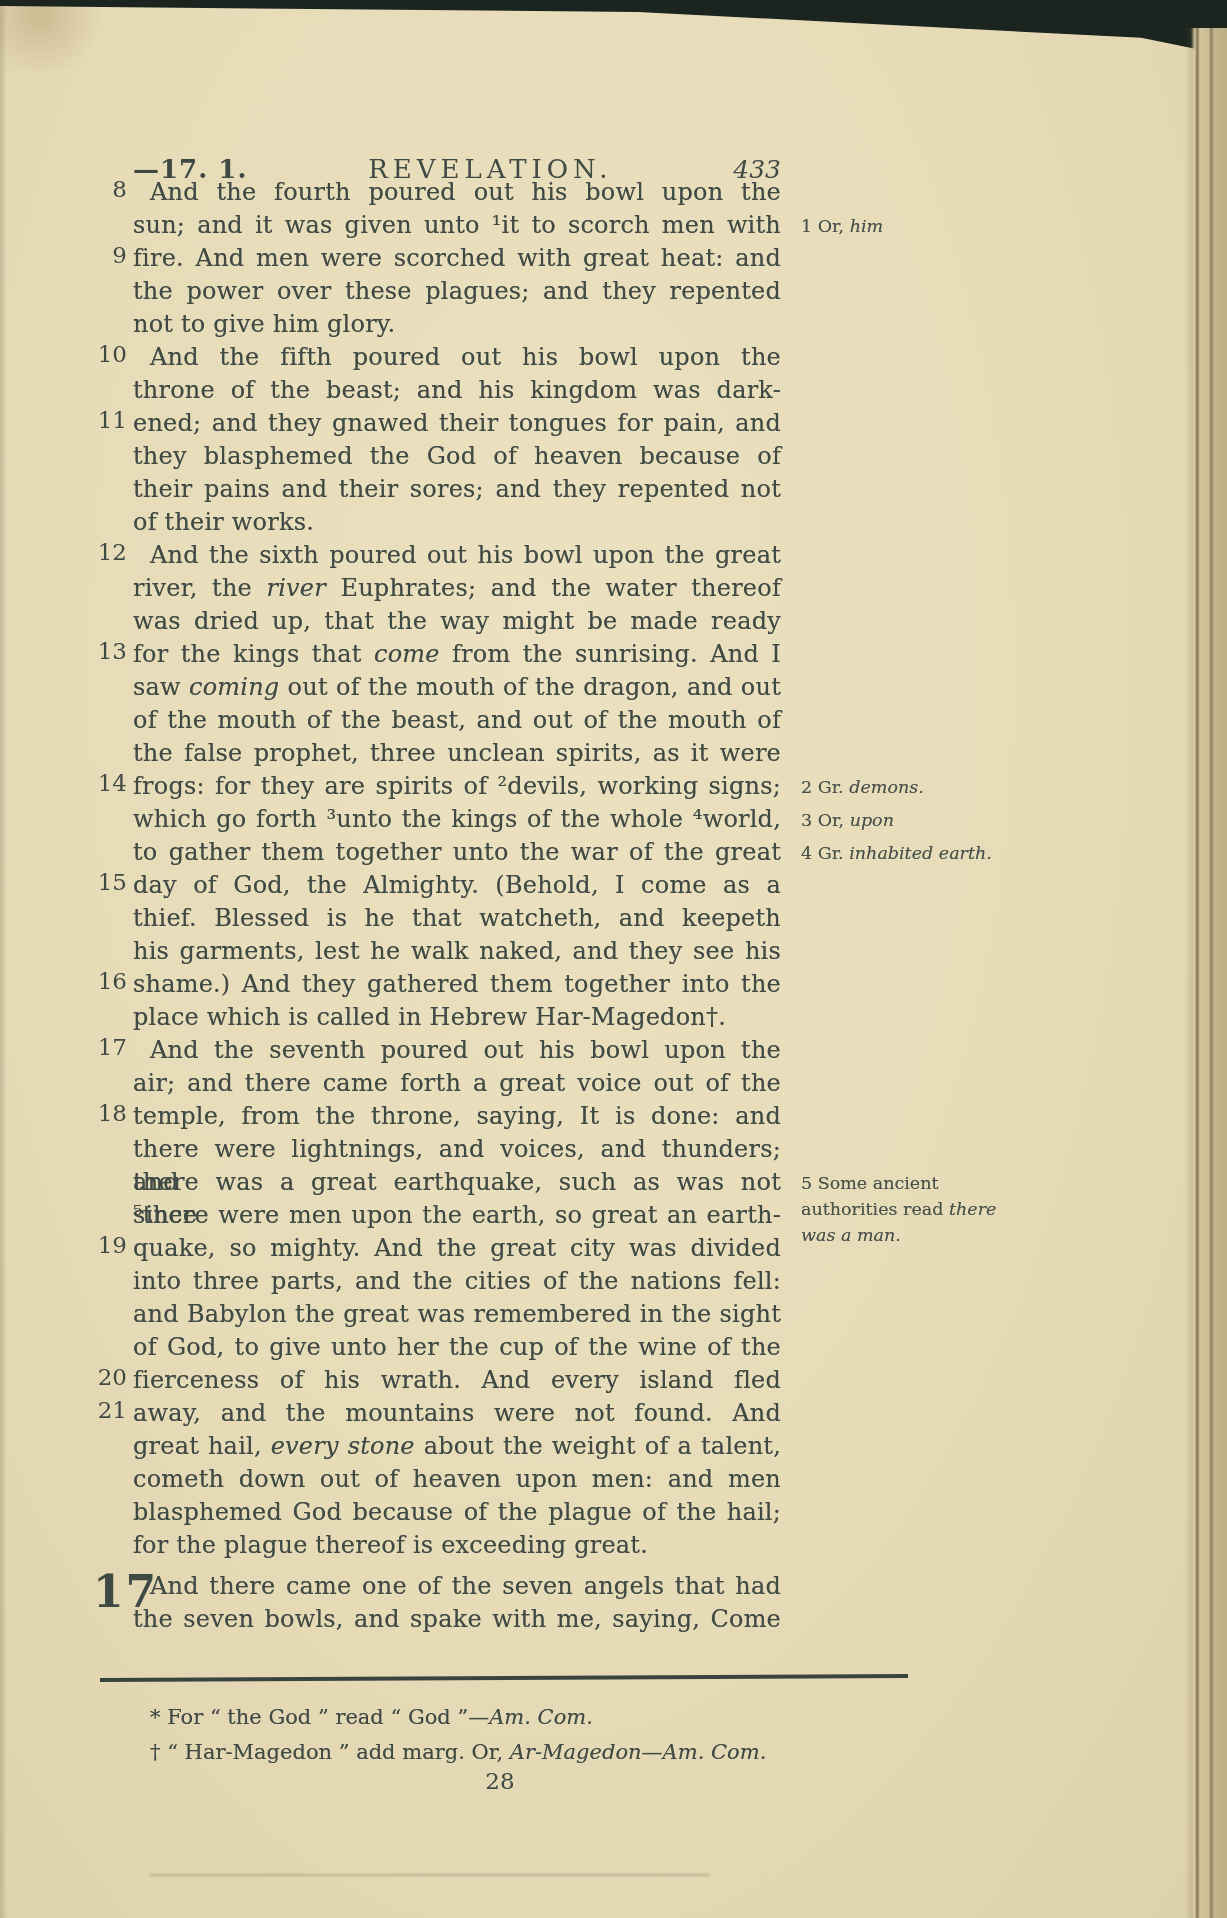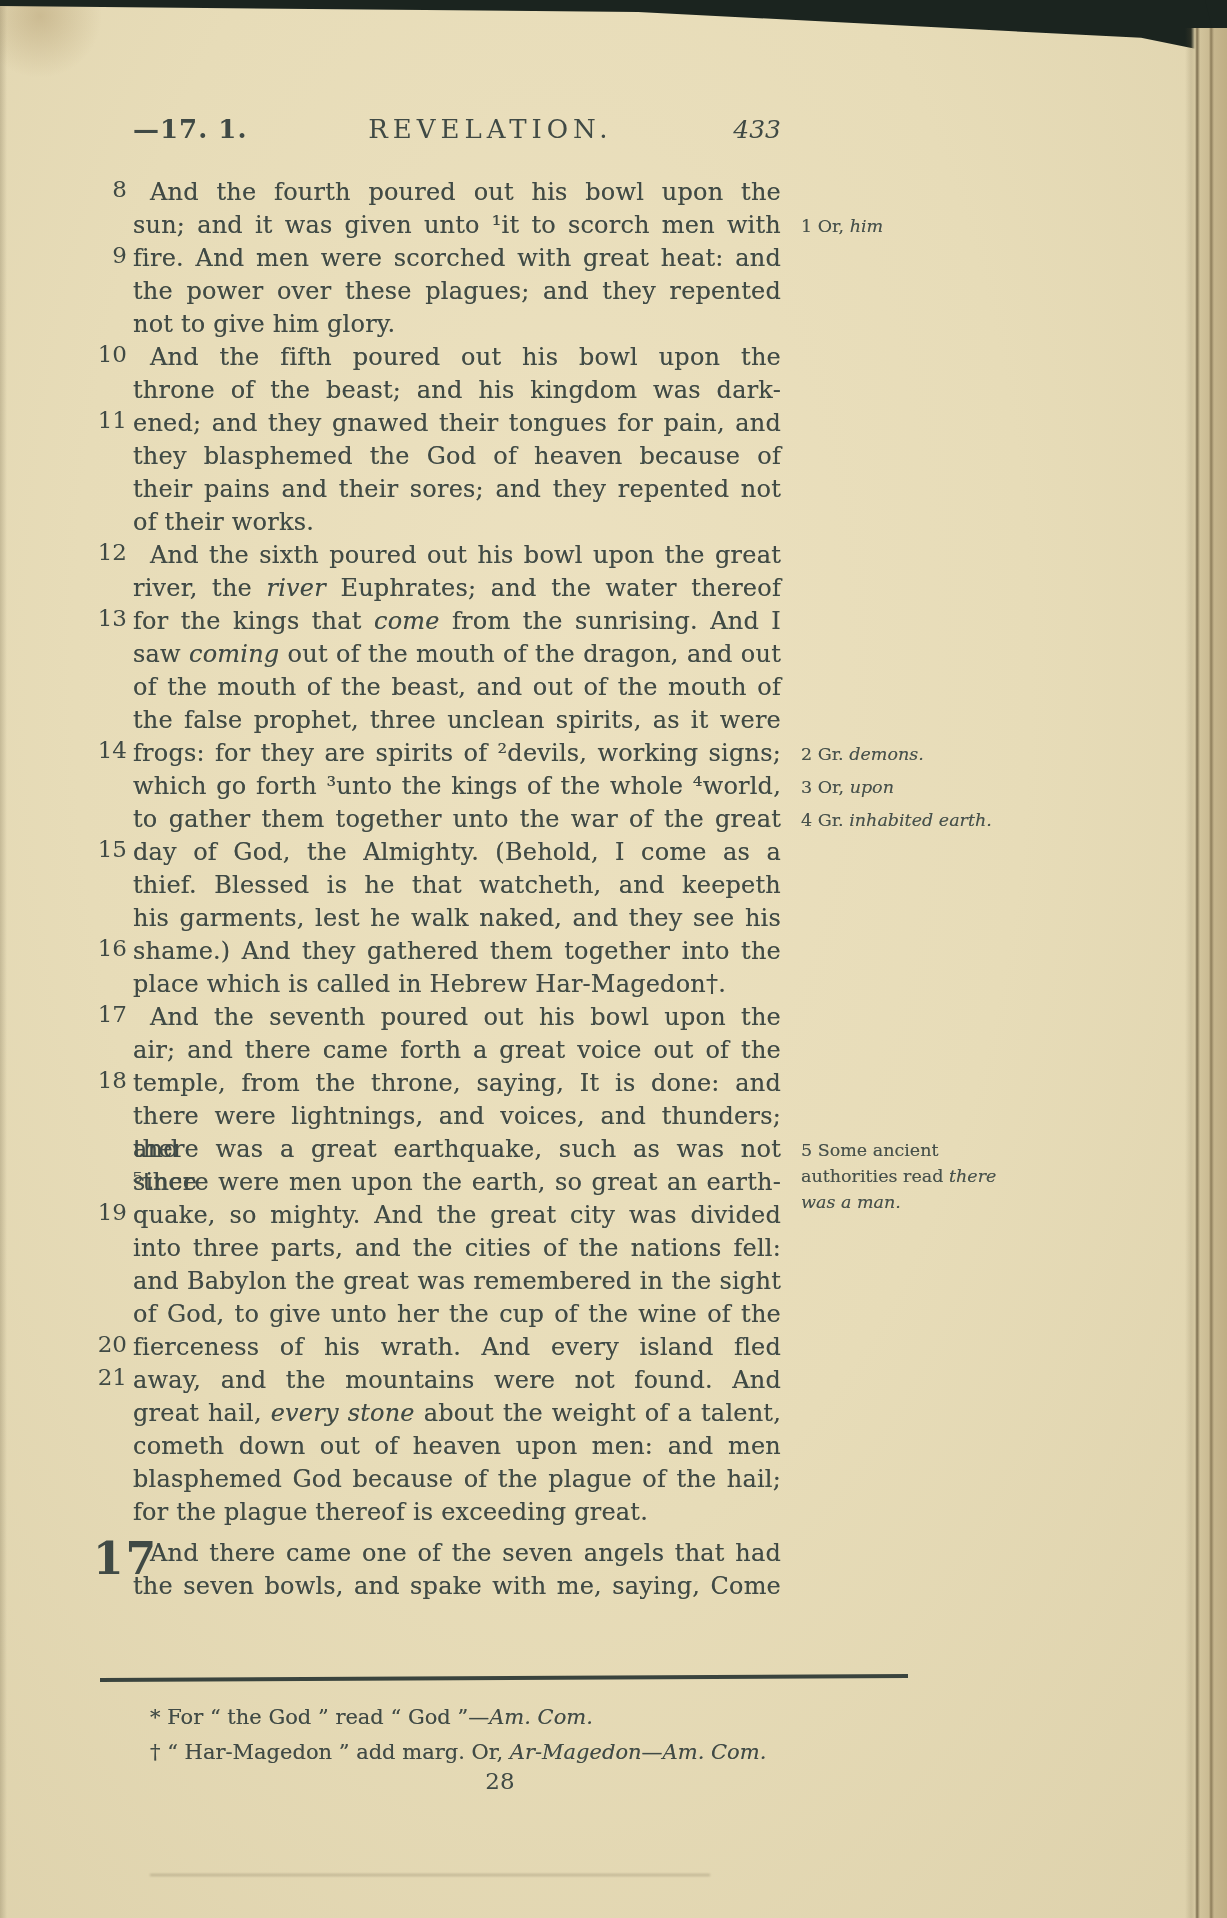--- a/index.html
+++ b/index.html
@@ -36,21 +36,21 @@
   }
   .crease{
     position:absolute;top:1874px;left:150px;width:560px;height:2px;
     background:rgba(90,80,55,.28);filter:blur(1px);
   }
   .header{
     position:absolute;top:114px;left:133px;width:648px;
     display:flex;justify-content:space-between;align-items:baseline;
     font-size:26px;
   }
-  .header .h-left{font-weight:700;letter-spacing:1px;}
+  .header .h-left{font-weight:700;letter-spacing:1px;margin-top:40px;}
   .header .h-center{letter-spacing:5px;font-weight:400;}
   .header .h-right{font-size:25px;font-style:italic;}
   .text-block{position:absolute;top:176px;left:95px;width:1100px;}
   .row{display:flex;height:33px;position:relative;}
   .row.chapter{margin-top:8px;}
   .gutter{
     flex:0 0 32px;text-align:right;padding-right:6px;
     font-size:23px;white-space:nowrap;
   }
   .txt{
@@ -161,20 +161,25 @@
         <span class="gutter">12</span>
         <span class="txt para">And the sixth poured out his bowl upon the great</span>
         <span class="margin-cell"></span>
       </div>
       <div class="row">
         <span class="gutter"></span>
         <span class="txt">river, the <i>river</i> Euphrates; and the water thereof</span>
         <span class="margin-cell"></span>
       </div>
       <div class="row">
+        <span class="gutter"></span>
+        <span class="txt">was dried up, that the way might be made ready</span>
+        <span class="margin-cell"></span>
+      </div>
+      <div class="row">
         <span class="gutter">13</span>
         <span class="txt">for the kings that <i>come</i> from the sunrising.  And I</span>
         <span class="margin-cell"></span>
       </div>
       <div class="row">
         <span class="gutter"></span>
         <span class="txt">saw <i>coming</i> out of the mouth of the dragon, and out</span>
         <span class="margin-cell"></span>
       </div>
       <div class="row">

